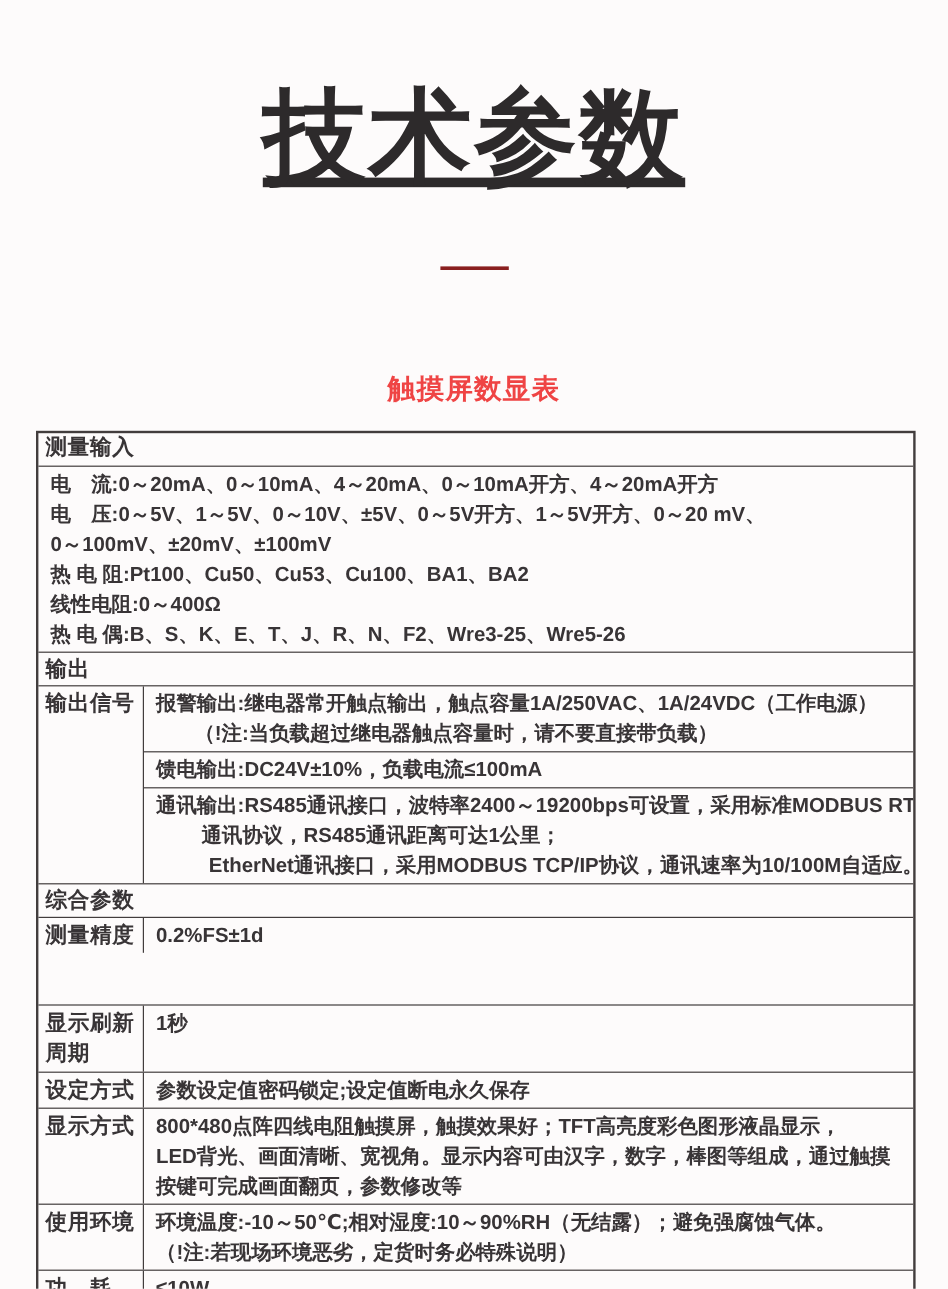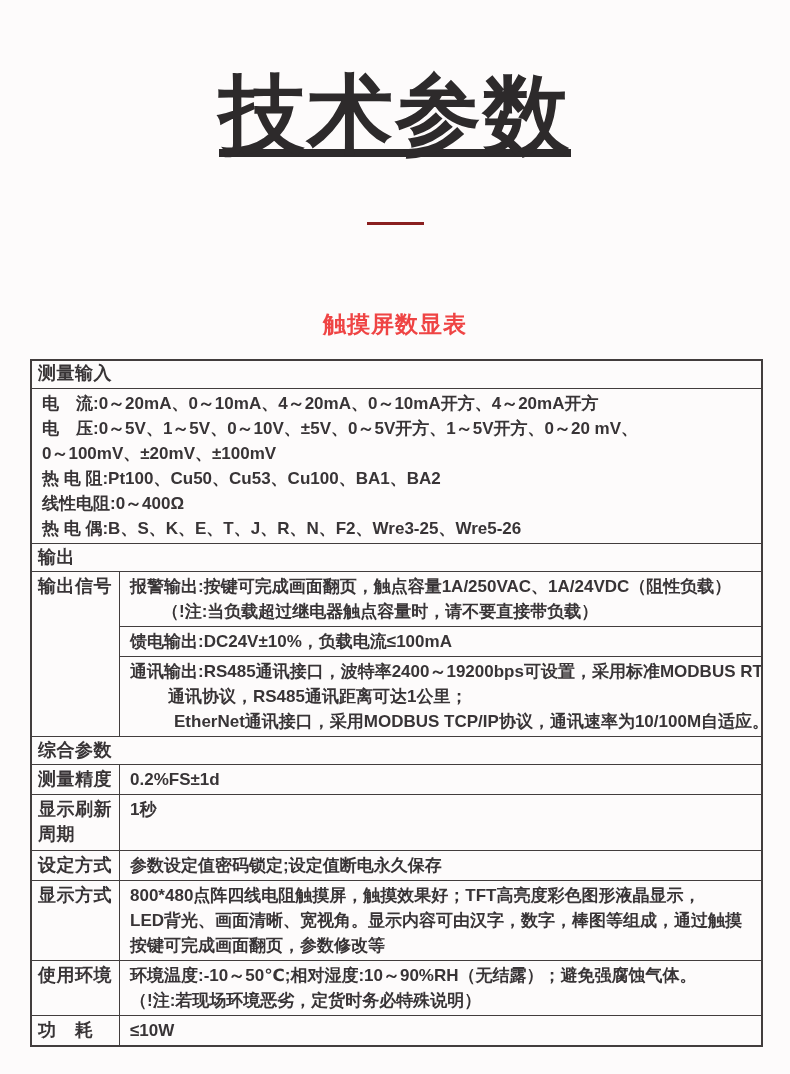--- a/index.html
+++ b/index.html
@@ -82,21 +82,21 @@
   .subcell{padding:2px 4px 2px 10px;}
   .subcell + .subcell{border-top:1.5px solid var(--border);}
   .t-line{
     margin:0;
     line-height:25px;
     white-space:nowrap;
   }
   .ind-sm{padding-left:32px;}
   .ind-md{padding-left:38px;}
   .ind-lg{padding-left:44px;}
-  .row-refresh{min-height:56px;}
+  .row-refresh{min-height:56px;margin-top:43px;}
 </style>
 </head>
 <body>
 
 <div class="page">
 
   <h1 class="page-title">技术参数</h1>
   <div class="title-divider"></div>
   <h2 class="page-subtitle">触摸屏数显表</h2>
 
@@ -118,21 +118,21 @@
     </div>
 
     <div class="t-row section">
       <span>输出</span>
     </div>
 
     <div class="t-row">
       <div class="t-label">输出信号</div>
       <div class="t-content no-pad">
         <div class="subcell">
-          <p class="t-line">报警输出:按键可完成画面翻页，触点容量1A/250VAC、1A/24VDC（阻性负载）</p>
+          <p class="t-line">报警输出:继电器常开触点输出，触点容量1A/250VAC、1A/24VDC（工作电源）</p>
           <p class="t-line ind-sm">（!注:当负载超过继电器触点容量时，请不要直接带负载）</p>
         </div>
         <div class="subcell">
           <p class="t-line">馈电输出:DC24V±10%，负载电流≤100mA</p>
         </div>
         <div class="subcell">
           <p class="t-line">通讯输出:RS485通讯接口，波特率2400～19200bps可设置，采用标准MODBUS RTU</p>
           <p class="t-line ind-md">通讯协议，RS485通讯距离可达1公里；</p>
           <p class="t-line ind-lg">EtherNet通讯接口，采用MODBUS TCP/IP协议，通讯速率为10/100M自适应。</p>
         </div>

